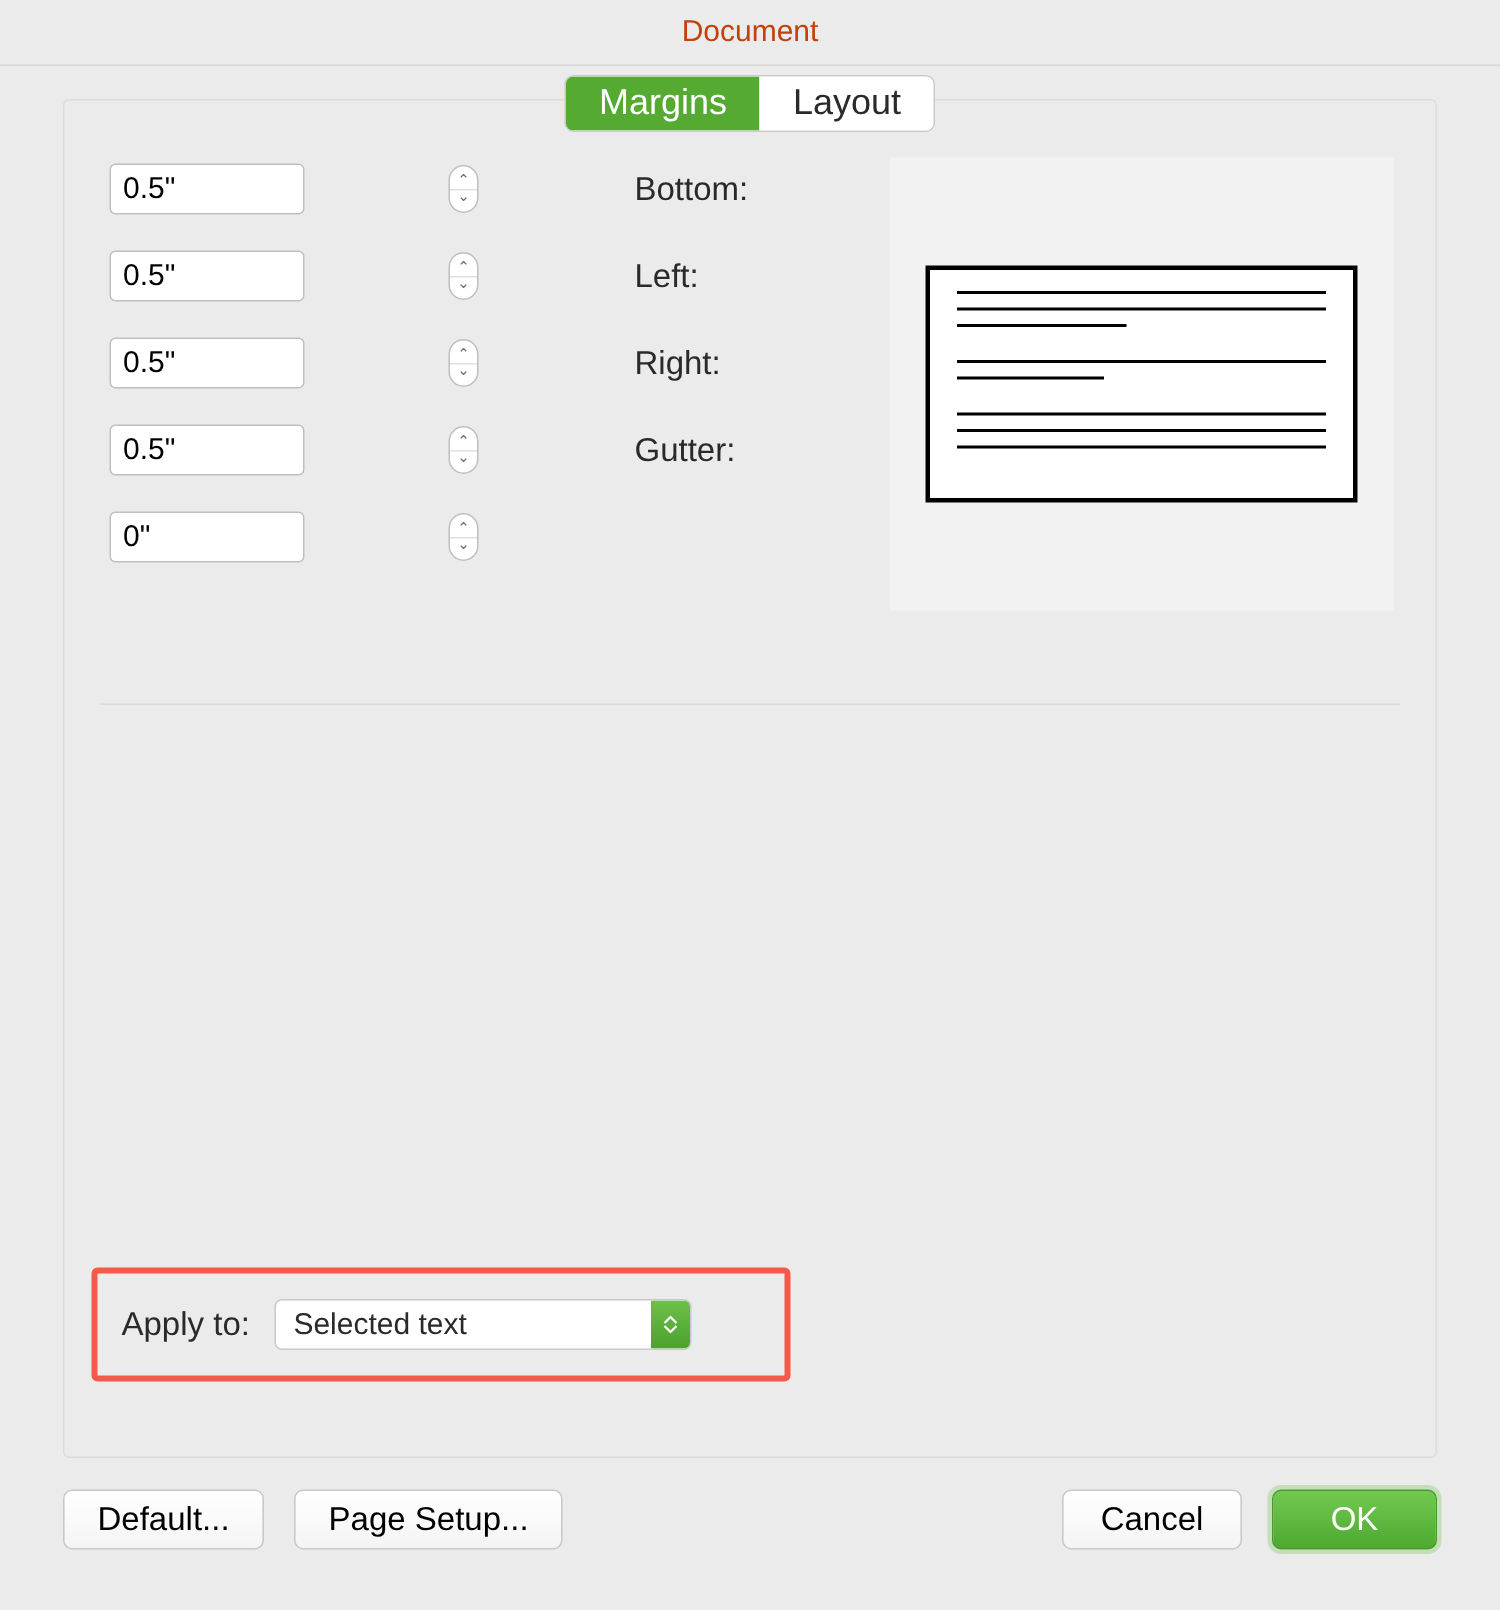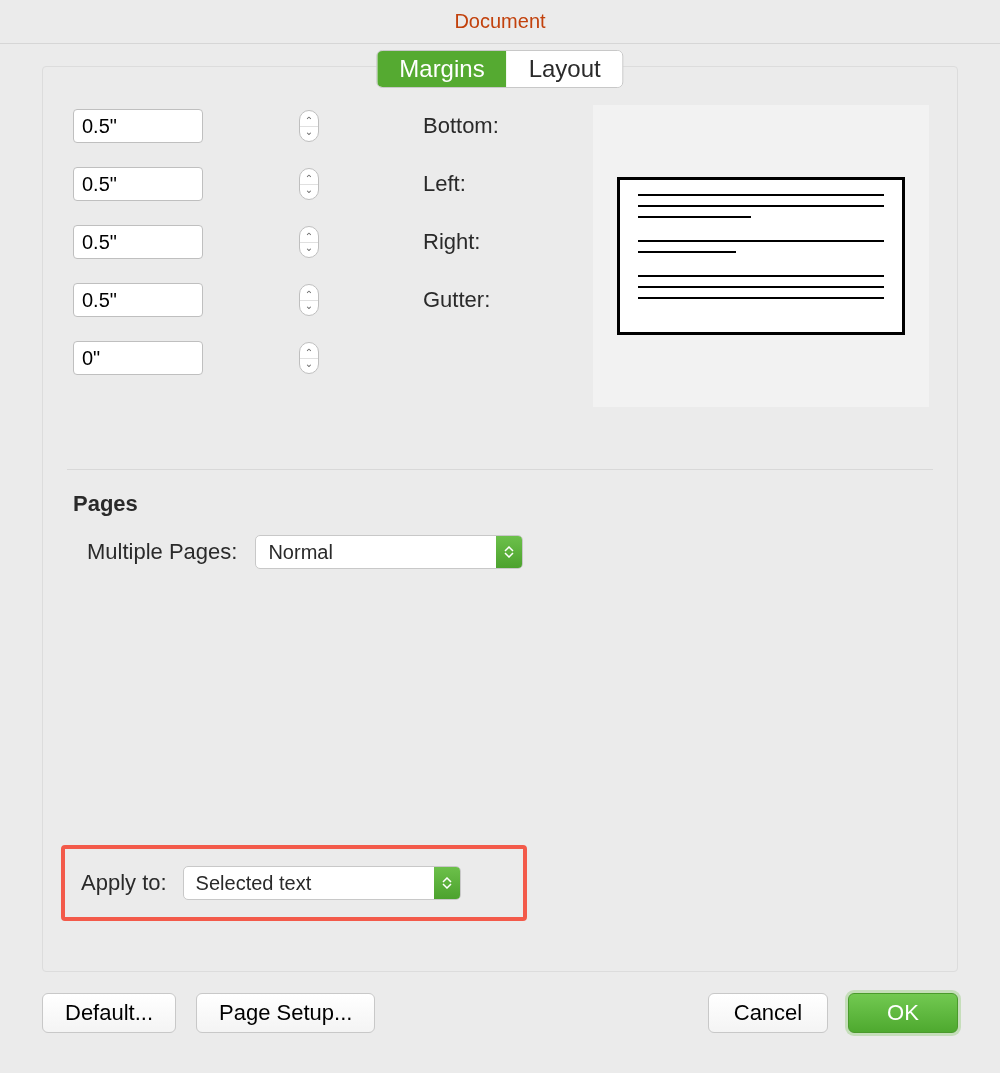--- a/index.html
+++ b/index.html
@@ -262,37 +262,20 @@
       <div class="pline short2"></div>
       <div class="gap"></div>
       <div class="pline"></div>
       <div class="pline"></div>
       <div class="pline"></div>
     </div>
   </div>
 
   <div class="divider-line"></div>
 
-  <div class="pages-section">
-    <h3>Pages</h3>
-    <div class="mp-row">
-      <div class="lbl">Multiple Pages:</div>
-      <div class="dropdown mp-dd">
-        <div class="dd-text">Normal</div>
-        <div class="dd-arrows">
-          <svg viewBox="0 0 10 6">
-              <path d="M1 5 L5 1 L9 5" stroke="#fff" stroke-width="1.5" fill="none"></path>
-            </svg>
-          <svg viewBox="0 0 10 6">
-              <path d="M1 1 L5 5 L9 1" stroke="#fff" stroke-width="1.5" fill="none"></path>
-            </svg>
-        </div>
-      </div>
-    </div>
-  </div>
 
   <div class="highlight-box">
     <div class="lbl">Apply to:</div>
     <div class="dropdown apply-dd">
       <div class="dd-text">Selected text</div>
       <div class="dd-arrows">
         <svg viewBox="0 0 10 6">
             <path d="M1 5 L5 1 L9 5" stroke="#fff" stroke-width="1.5" fill="none"></path>
           </svg>
         <svg viewBox="0 0 10 6">

